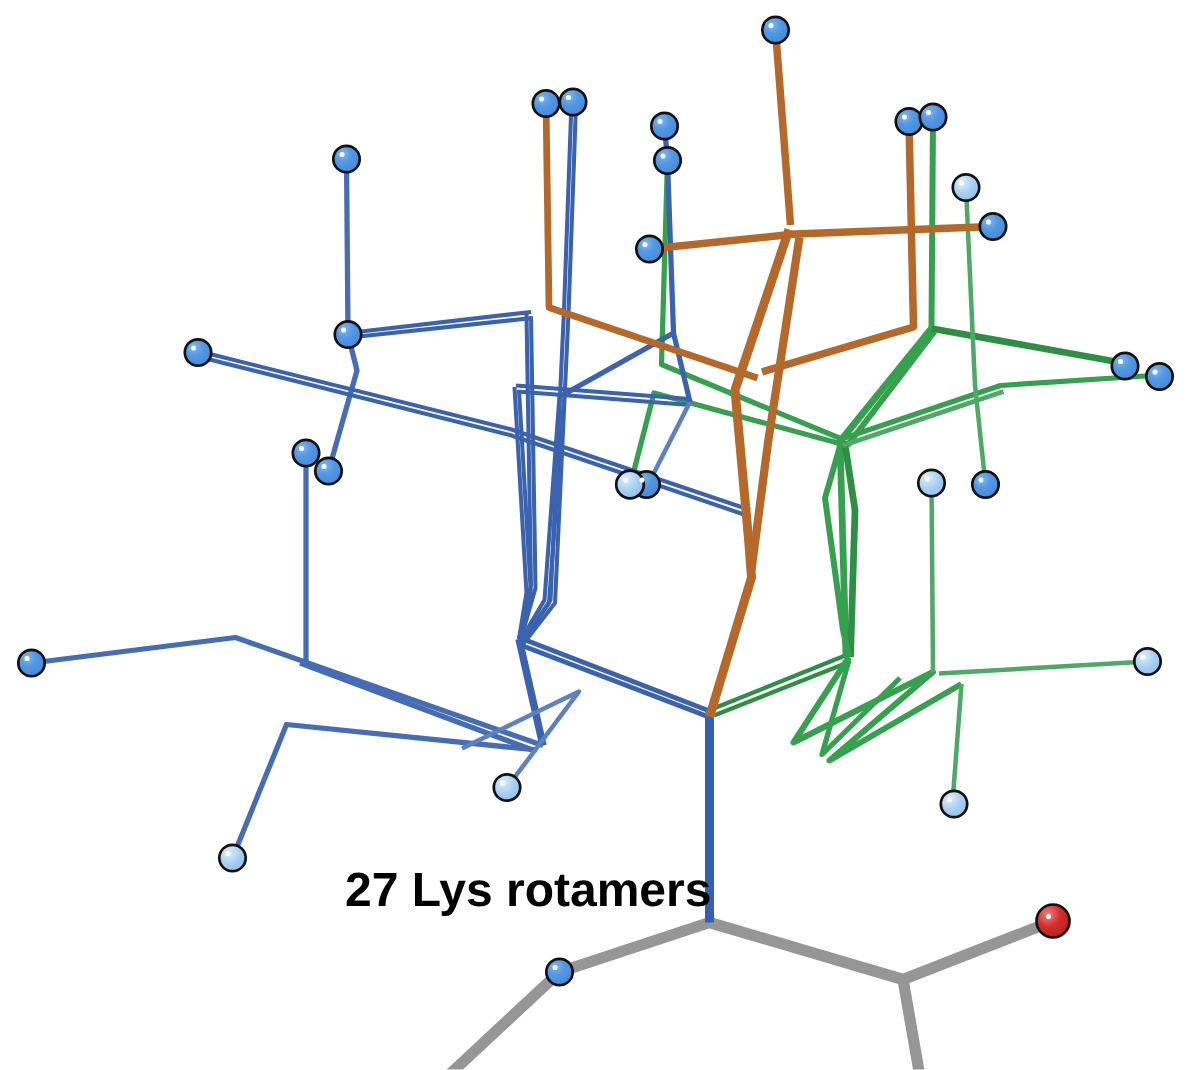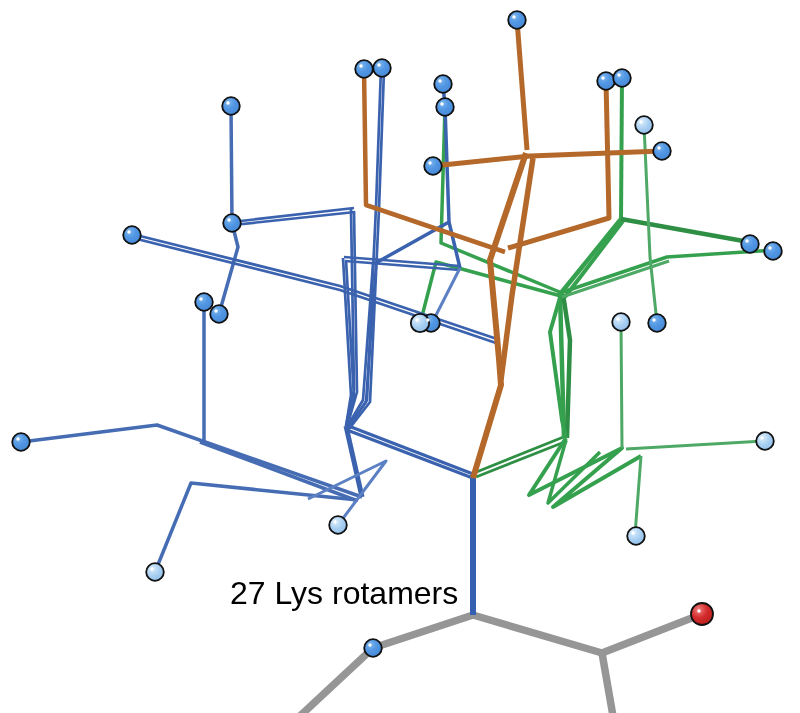--- a/index.html
+++ b/index.html
@@ -1,16 +1,16 @@
 <!DOCTYPE html>
 <html><head>
 <meta charset="utf-8">
 <style>
   html,body{margin:0;padding:0;background:#fff;}
-  #c{width:800px;height:713px;position:relative;overflow:hidden;}
+  #c{width:800px;height:713px;position:relative;overflow:hidden;font-weight:bold;}
   svg{display:block;}
   .lbl{font-family:"Liberation Sans",sans-serif;}
 </style>
 </head>
 <body>
 <div id="c">
 <svg width="800" height="713" viewBox="0 0 800 713">
 <defs>
   <radialGradient id="gb" cx="0.35" cy="0.3" r="0.85">
     <stop offset="0" stop-color="#7fb7ec"></stop>

